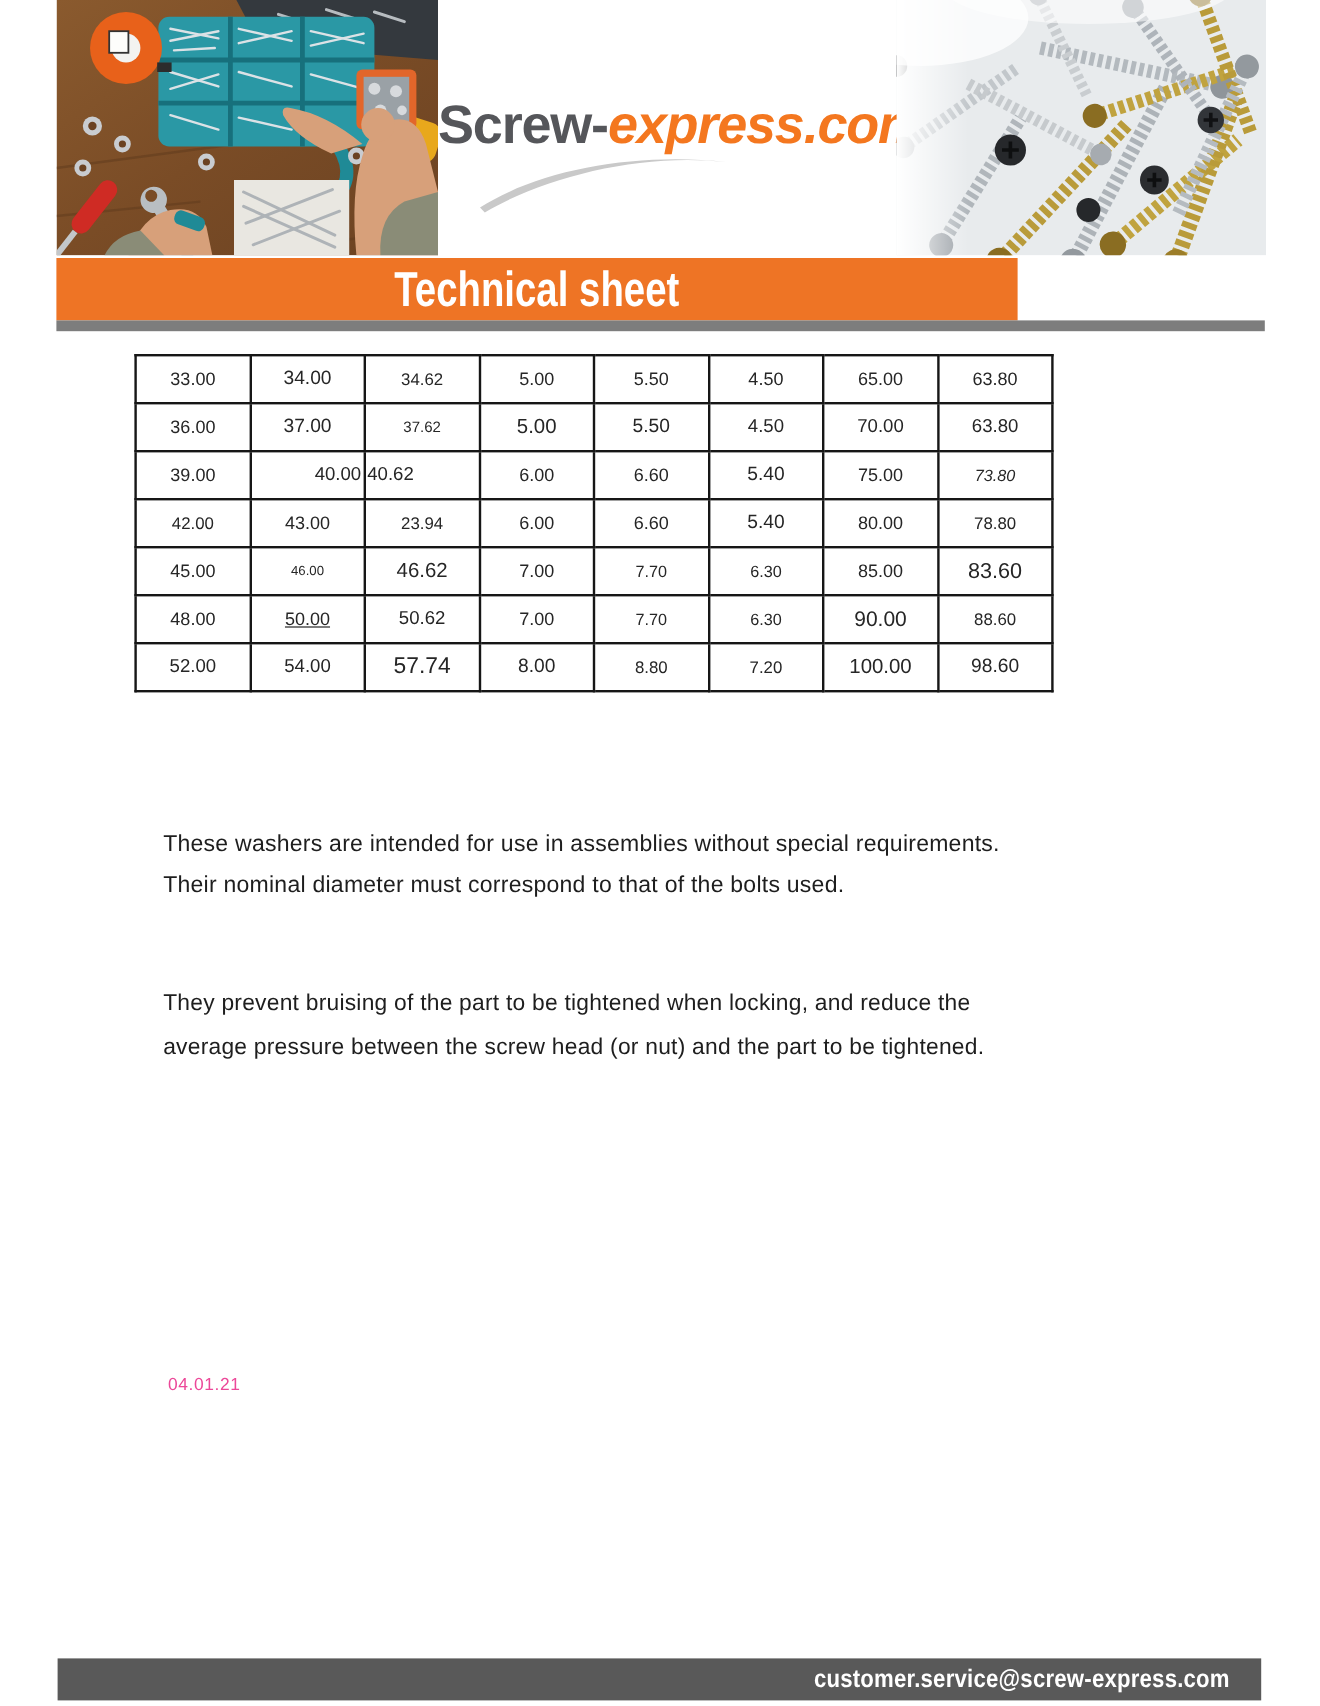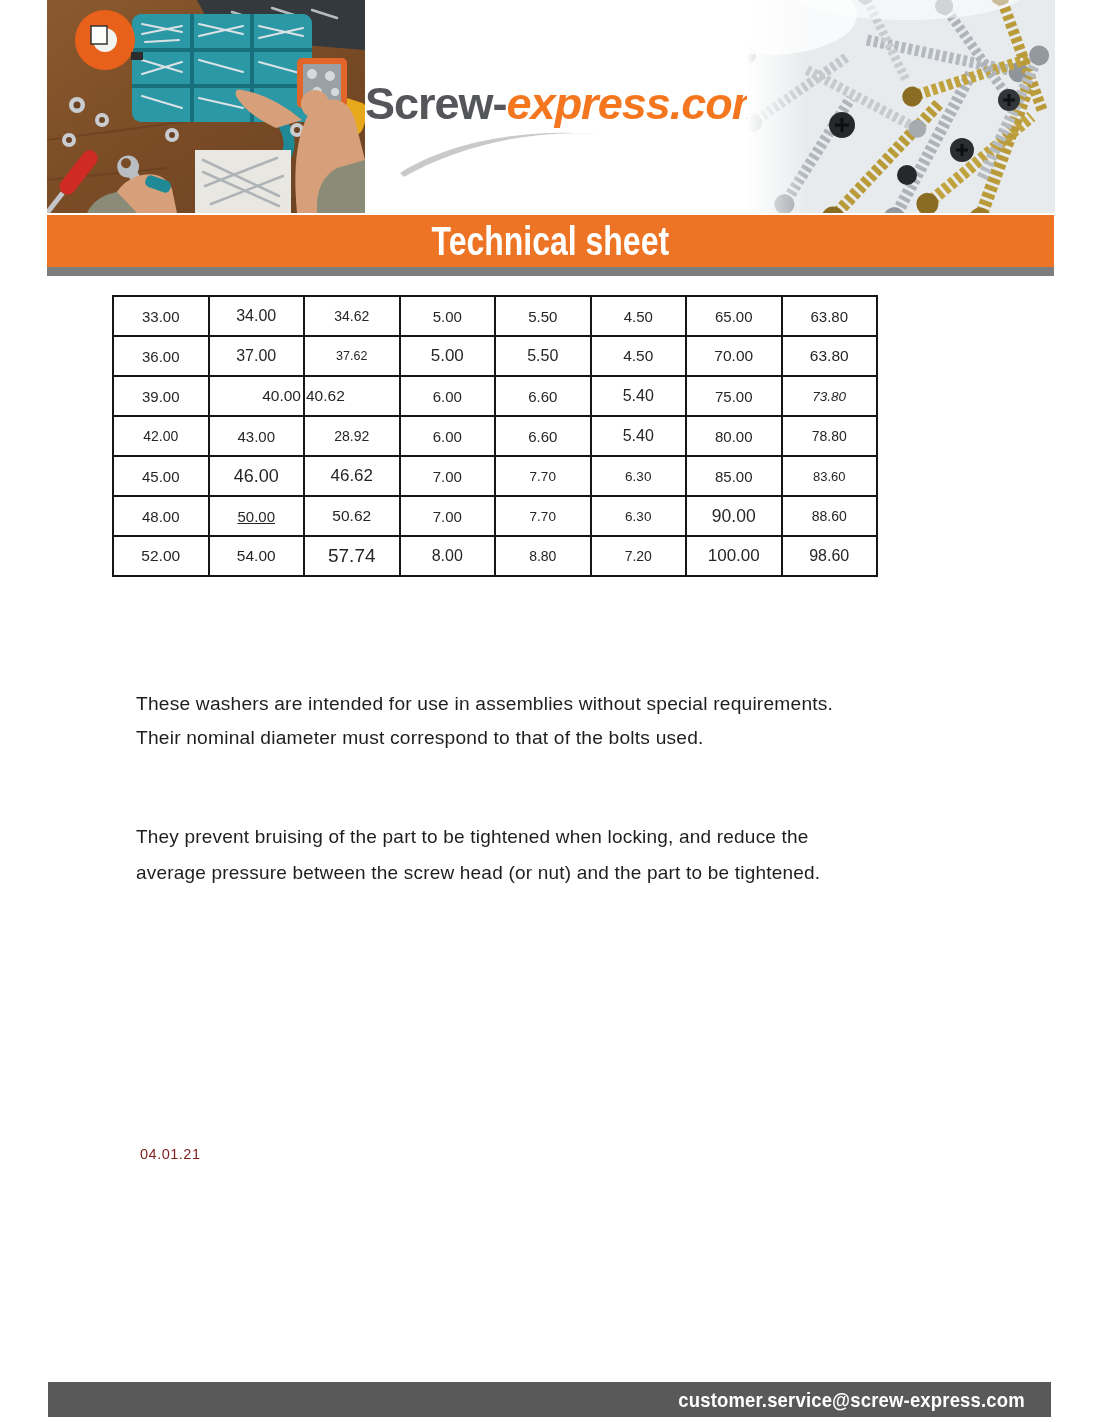--- a/index.html
+++ b/index.html
@@ -14,21 +14,21 @@
   .logo-area{position:absolute;left:365px;top:0;width:382px;height:213px;background:#fff;}
   .logo-text{
     position:absolute;left:0;top:78px;width:100%;text-align:center;
     font-size:45px;font-weight:bold;letter-spacing:-1px;white-space:nowrap;
   }
   .logo-part1{color:var(--logo-gray,#55565A);}
   .logo-part2{color:var(--logo-orange,#F4771F);font-style:italic;}
   .logo-swoosh{position:absolute;left:25px;top:125px;}
   
   .banner{
-    position:absolute;left:47px;top:215px;width:1007px;height:52px;
+    position:absolute;left:47px;top:215px;width:801px;height:52px;
     background:var(--accent,#EE7425);display:flex;align-items:center;justify-content:center;
   }
   .banner-title{
     color:#fff;font-size:41px;font-weight:800;letter-spacing:0px;
     transform:scaleX(0.78);transform-origin:center;white-space:nowrap;
   }
   .divider{position:absolute;left:47px;top:267px;width:1007px;height:9px;background:var(--divider,#7D7D7D);}
   
   .sheet-table{
     position:absolute;left:112px;top:295px;width:766px;
@@ -36,21 +36,21 @@
   }
   .sheet-table td{
     border:2px solid #161616;height:38px;text-align:center;vertical-align:middle;
     color:#262626;font-size:15px;padding:0 3px;white-space:nowrap;
   }
   
   .para{position:absolute;color:#1e1e1e;letter-spacing:0.2px;}
   .para-1{left:136px;top:668px;width:725px;font-size:19.2px;line-height:34px;}
   .para-2{left:136px;top:800px;width:748px;font-size:19px;line-height:36px;}
   
-  .date{position:absolute;left:140px;top:1146px;font-size:14.5px;color:#7f1d1d;letter-spacing:0.5px;}
+  .date{position:absolute;left:140px;top:1146px;font-size:14.5px;color:#ec4899;letter-spacing:0.5px;}
   
   .footer-bar{
     position:absolute;left:48px;top:1382px;width:1003px;height:35px;background:var(--footer,#595959);
     display:flex;align-items:center;justify-content:flex-end;
   }
   .footer-email{
     color:#fff;font-size:21px;font-weight:bold;margin-right:26px;
     transform:scaleX(0.88);transform-origin:right center;white-space:nowrap;letter-spacing:0.2px;
   }
 </style>
@@ -298,36 +298,36 @@
         <td style="font-size: 15.5px; text-align: left; padding-left: 1px;">40.62</td>
         <td style="font-size: 15px;">6.00</td>
         <td style="font-size: 15px;">6.60</td>
         <td style="font-size: 16px;">5.40</td>
         <td style="font-size: 15px;">75.00</td>
         <td style="font-size: 13.5px; font-style: italic;">73.80</td>
       </tr>
       <tr>
         <td style="font-size: 14px;">42.00</td>
         <td style="font-size: 15px;">43.00</td>
-        <td style="font-size: 14px;">28.92</td>
+        <td style="font-size: 14px;">23.94</td>
         <td style="font-size: 15px;">6.00</td>
         <td style="font-size: 15px;">6.60</td>
         <td style="font-size: 16px;">5.40</td>
         <td style="font-size: 15px;">80.00</td>
         <td style="font-size: 14px;">78.80</td>
       </tr>
       <tr>
         <td style="font-size: 15px;">45.00</td>
-        <td style="font-size: 18px;">46.00</td>
+        <td style="font-size: 11px;">46.00</td>
         <td style="font-size: 17px;">46.62</td>
         <td style="font-size: 15px;">7.00</td>
         <td style="font-size: 13.5px;">7.70</td>
         <td style="font-size: 13.5px;">6.30</td>
         <td style="font-size: 15px;">85.00</td>
-        <td style="font-size: 13px;">83.60</td>
+        <td style="font-size: 18px;">83.60</td>
       </tr>
       <tr>
         <td style="font-size: 15px;">48.00</td>
         <td style="font-size: 15px; text-decoration: underline;">50.00</td>
         <td style="font-size: 15.5px;">50.62</td>
         <td style="font-size: 15px;">7.00</td>
         <td style="font-size: 13.5px;">7.70</td>
         <td style="font-size: 13.5px;">6.30</td>
         <td style="font-size: 17.5px;">90.00</td>
         <td style="font-size: 14px;">88.60</td>

